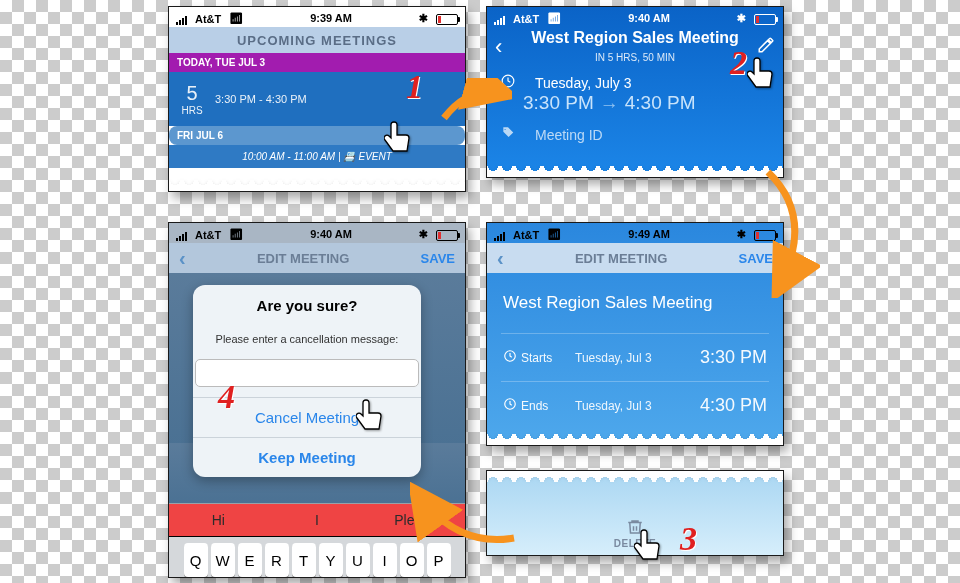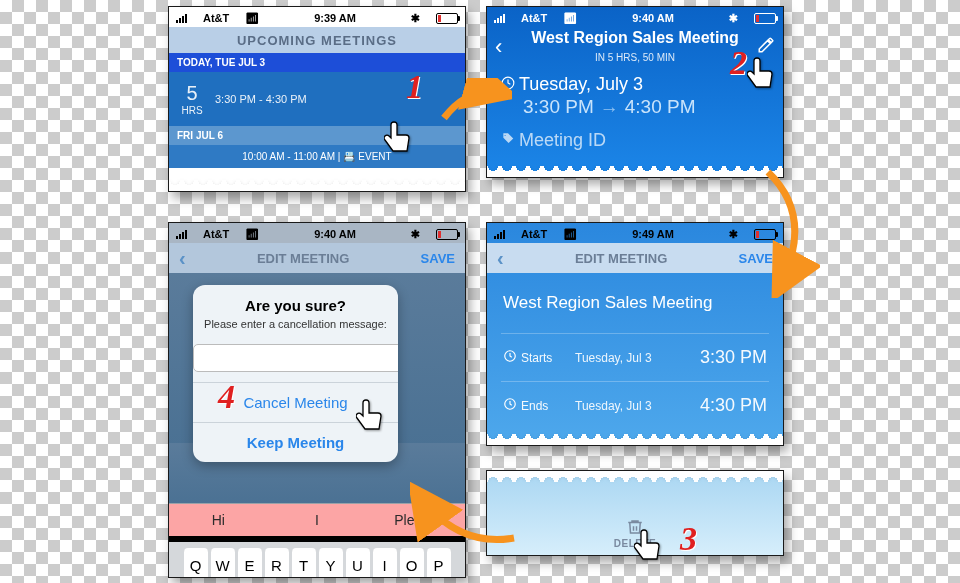--- a/index.html
+++ b/index.html
@@ -15,52 +15,52 @@
   }
   .panel{position:absolute;box-shadow:4px 6px 10px rgba(0,0,0,.35);border:1px solid #1a1a1a;overflow:hidden;background:#fff;}
   .torn-b::after{content:"";position:absolute;left:0;right:0;bottom:-1px;height:12px;background:
     radial-gradient(circle at 6px 0,transparent 5px,#fff 5px) repeat-x;
     background-size:14px 12px;filter:drop-shadow(0 3px 2px rgba(0,0,0,.25));}
   .torn-t::before{content:"";position:absolute;left:0;right:0;top:-1px;height:12px;background:
     radial-gradient(circle at 6px 12px,transparent 5px,#fff 5px) repeat-x;
     background-size:14px 12px;filter:drop-shadow(0 -3px 2px rgba(0,0,0,.25));}
   .statusbar{display:flex;align-items:center;justify-content:space-between;height:18px;padding:2px 7px 0;font-size:11px;font-weight:600;color:#000;}
   .statusbar.light{color:#fff;}
-  .sb-l,.sb-r{display:flex;align-items:center;gap:16px;}
+  .sb-l,.sb-r{display:flex;align-items:flex-end;gap:8px;}
   .sb-c{flex:1;text-align:center;}
   .sig{display:inline-flex;align-items:flex-end;gap:1px;}
   .sig i{width:2px;background:currentColor;display:inline-block;}
   .sig i:nth-child(1){height:3px}.sig i:nth-child(2){height:5px}.sig i:nth-child(3){height:7px}.sig i:nth-child(4){height:9px}
   .batt{width:20px;height:9px;border:1px solid currentColor;border-radius:2px;position:relative;display:inline-block;}
   .batt::after{content:"";position:absolute;right:-3px;top:2px;width:2px;height:5px;background:currentColor;border-radius:0 1px 1px 0;}
   .batt i{position:absolute;left:1px;top:1px;bottom:1px;width:3px;background:#e03030;}
 
   
   #p1{left:168px;top:6px;width:296px;height:184px;}
   #p1 .hdr{background:#b9cfe7;color:#5a6d86;font-weight:700;font-size:13px;text-align:center;padding:6px 0 5px;letter-spacing:1px;}
-  #p1 .today{background:#1d4ed8;color:#fff;font-size:10px;font-weight:700;padding:4px 8px;}
+  #p1 .today{background:#a21caf;color:#fff;font-size:10px;font-weight:700;padding:4px 8px;}
   #p1 .mtg{background:#1f6fbf;display:flex;align-items:center;color:#fff;height:54px;}
   #p1 .hrs{width:46px;text-align:center;font-size:10px;opacity:.9;}
   #p1 .hrs b{display:block;font-size:20px;font-weight:400;}
   #p1 .mi{flex:1;overflow:hidden;}
   #p1 .mi .t{font-size:11px;opacity:.9;}
   #p1 .mi .n{font-size:15px;white-space:nowrap;overflow:hidden;text-overflow:ellipsis;}
-  #p1 .fri{background:#5c97cf;color:#fff;font-size:10px;font-weight:700;padding:4px 8px;}
-  #p1 .evt{background:#2f7ac4;color:#fff;font-size:10px;text-align:center;padding:6px 0;}
+  #p1 .fri{background:#5c97cf;color:#fff;font-size:10px;font-weight:700;padding:4px 8px;border-radius:8px;}
+  #p1 .evt{background:#2f7ac4;color:#fff;font-size:10px;text-align:center;padding:6px 0;font-style:italic;}
 
   
   #p2{left:486px;top:6px;width:296px;height:170px;background:linear-gradient(#0a63c7,#1c86e8);}
   #p2 .statusbar{color:#fff;}
   #p2 .hd{display:flex;align-items:center;color:#fff;padding:2px 8px 8px;}
   #p2 .hd .bk{font-size:22px;width:18px;}
   #p2 .hd .tt{flex:1;text-align:center;}
   #p2 .hd .tt b{font-size:16px;font-weight:600;display:block;}
   #p2 .hd .tt span{font-size:10px;opacity:.85;}
   #p2 .hd .ed{font-size:18px;width:18px;color:#fff;}
-  #p2 .row{color:#fff;display:flex;align-items:center;gap:4px;padding:1px 14px;font-size:18px;}
+  #p2 .row{color:#fff;display:flex;align-items:center;gap:20px;padding:1px 14px;font-size:14px;}
   #p2 .tm{font-size:19px;font-weight:300;opacity:.9;padding-left:36px;color:#dcefff;}
   #p2 .arrow{opacity:.7;margin:0 6px;}
   #p2 .tag{opacity:.7;padding-top:12px;align-items:flex-end;}
 
   
   #p3{left:486px;top:222px;width:296px;height:222px;background:linear-gradient(#2a87de,#4ea8ec);}
   #p3 .nav{background:#c8dcf0;height:30px;display:flex;align-items:center;justify-content:space-between;padding:0 10px;color:#6b7e96;font-size:13px;font-weight:700;}
   #p3 .nav .bk{color:#5b92c7;font-size:20px;}
   #p3 .nav .sv{color:#2a86ea;font-weight:700;}
   #p3 .title{color:#fff;font-size:17px;padding:20px 16px;}
@@ -74,28 +74,28 @@
   #p3b{left:486px;top:470px;width:296px;height:84px;background:linear-gradient(#a9d6f2,#d6eefb);}
   #p3b .del{position:absolute;left:0;right:0;bottom:6px;text-align:center;color:#7a8aa0;font-size:10px;font-weight:700;letter-spacing:.5px;}
   #p3b .del svg{display:block;margin:0 auto 2px;}
 
   
   #p4{left:168px;top:222px;width:296px;height:354px;background:#a9b6c4;}
   #p4 .nav{background:#b3c7dc;height:30px;display:flex;align-items:center;justify-content:space-between;padding:0 10px;color:#6b7e96;font-size:13px;font-weight:700;}
   #p4 .nav .bk{color:#5b92c7;font-size:20px;}
   #p4 .nav .sv{color:#2a86ea;font-weight:700;}
   #p4 .bg{height:170px;background:linear-gradient(#335e86aa,#1c4f7baa);}
-  #p4 .strip{background:#fca5a5;border-top:1px solid #9aa1a8;border-bottom:6px solid #000000;display:flex;}
+  #p4 .strip{background:#ef4444;border-top:1px solid #9aa1a8;border-bottom:1px solid #000000;display:flex;}
   #p4 .strip span{flex:1;text-align:center;padding:8px 0;font-size:14px;color:#2b2b2b;}
   #p4 .kb{background:#d5d8db;padding:6px 4px 10px;display:flex;gap:3px;justify-content:center;}
   #p4 .kb .k{background:#fff;border-radius:4px;width:24px;height:34px;box-shadow:0 1px 0 #777;display:flex;align-items:center;justify-content:center;font-size:15px;color:#000;}
-  .modal{position:absolute;left:24px;top:62px;width:205px;background:#eef3f7;border-radius:12px;box-shadow:0 4px 12px rgba(0,0,0,.3);overflow:hidden;}
+  .modal{position:absolute;left:24px;top:62px;width:228px;background:#eef3f7;border-radius:12px;box-shadow:0 4px 12px rgba(0,0,0,.3);overflow:hidden;}
   .modal .mh{text-align:center;padding:12px 10px 4px;}
   .modal .mh b{font-size:15px;color:#000;}
-  .modal .mh div{font-size:11px;color:#333;margin-top:3px;}
+  .modal .mh div{font-size:11px;color:#333;margin-top:18px;}
   .modal input{display:block;margin:10px auto;width:210px;height:26px;border:1px solid #bbb;border-radius:5px;background:#fff;padding:0 6px;font-size:13px;color:#2a86ea;}
   .modal .mb{border-top:1px solid #cbd3da;text-align:center;padding:11px 0;font-size:15px;color:#2a86ea;}
   .modal .mb.bold{color:#2a86ea;font-weight:700;}
 
   
   .step{position:absolute;font:italic 800 34px Georgia,serif;color:#e02020;text-shadow:1px 1px 0 #fff;}
   
   .ptr{position:absolute;width:28px;height:34px;pointer-events:none;}
   .ptr svg{filter:drop-shadow(1px 1px 1px rgba(0,0,0,.4));}
   

